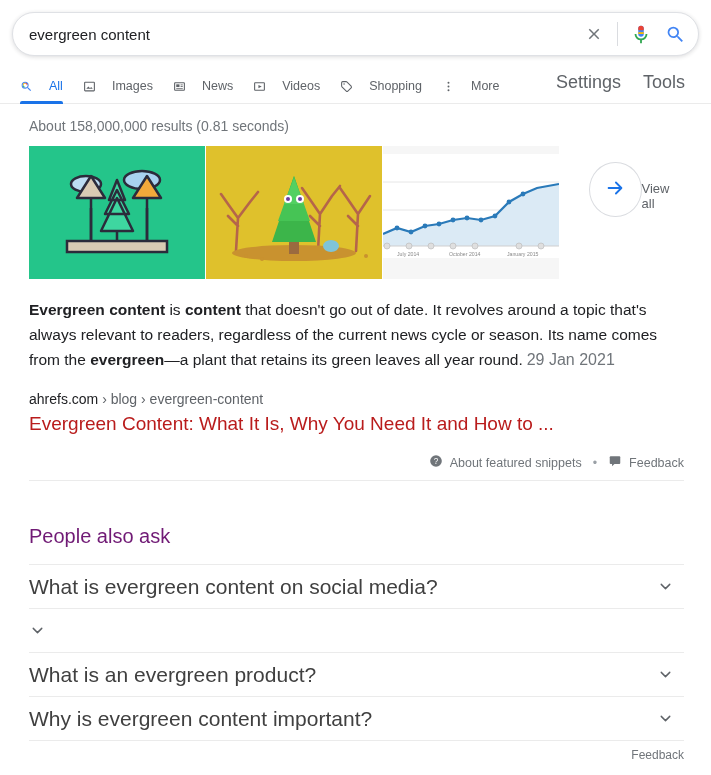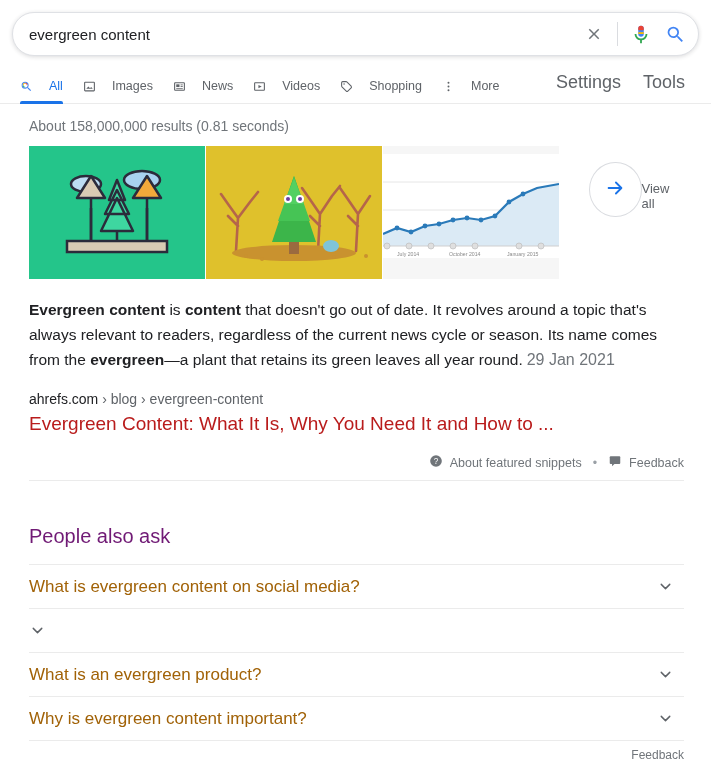--- a/index.html
+++ b/index.html
@@ -211,22 +211,22 @@
   }
   .paa-item {
     display: flex;
     align-items: center;
     justify-content: space-between;
     border-top: 1px solid #ebebeb;
     height: 44px;
     cursor: pointer;
   }
   .paa-q {
-    font-size: 17px;
-    color: #a16207;
+    font-size: 21px;
+    color: #404040;
   }
   .paa-chevron { padding-right: 10px; display: flex; }
 
   .paa-footer {
     display: flex;
     align-items: center;
     border-top: 1px solid #ebebeb;
     padding-top: 7px;
     justify-content: flex-end;
   }

